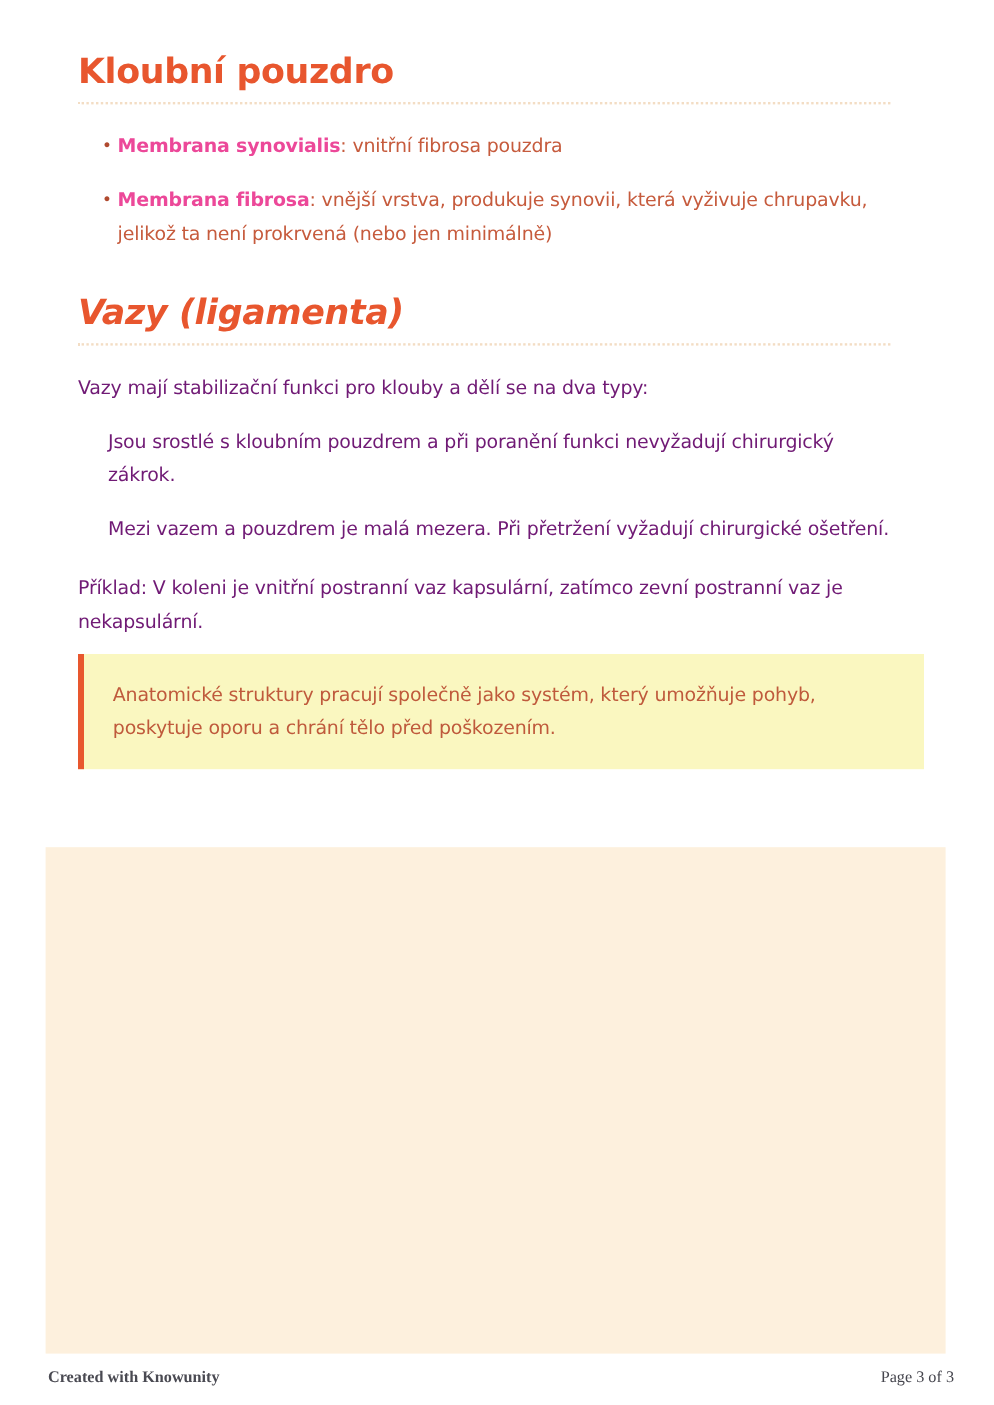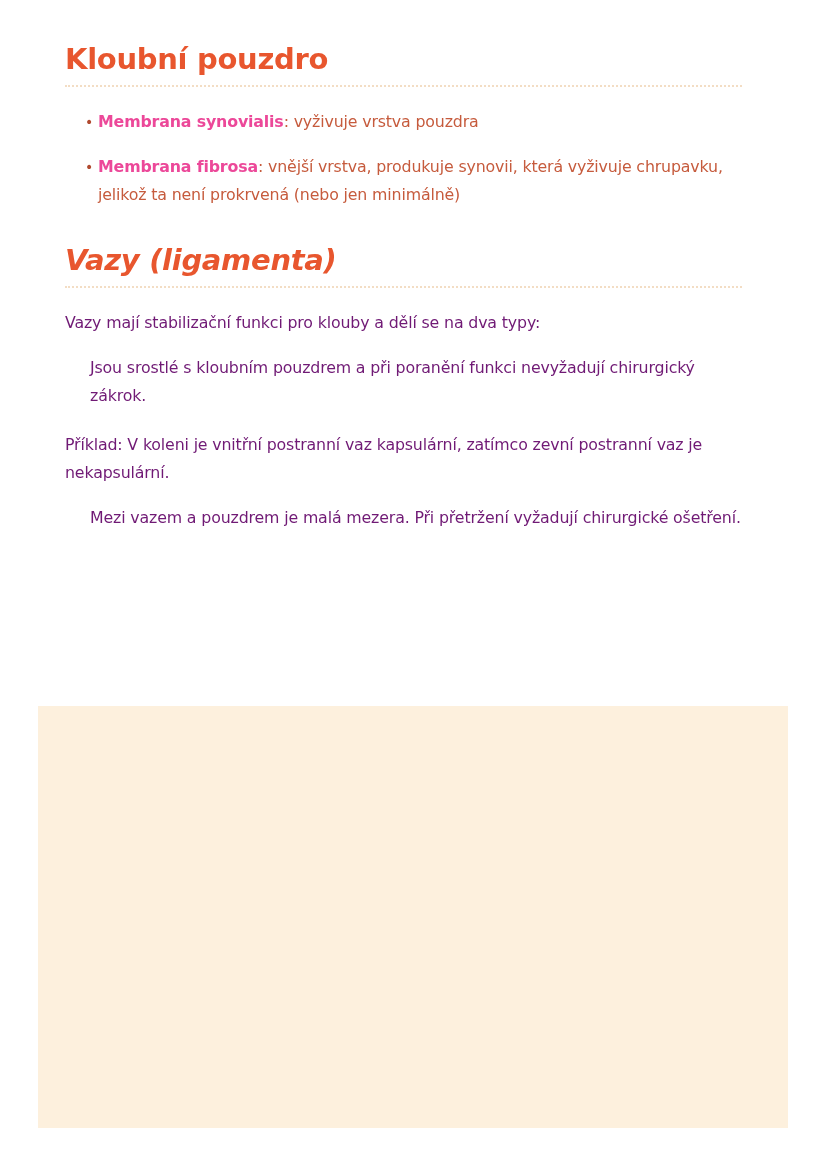--- a/index.html
+++ b/index.html
@@ -109,32 +109,39 @@
 </style>
 </head>
 <body>
 
 <div class="page">
   <div class="content">
 
     <h1 class="doc-h1">Kloubní pouzdro</h1>
 
     <ul class="doc-list">
-      <li><span class="term">Membrana synovialis</span><span>: vyživuje vrstva pouzdra</span></li>
+      <li><span class="term">Membrana synovialis</span><span>: vnitřní fibrosa pouzdra</span></li>
       <li><span class="term">Membrana fibrosa</span><span>: vnější vrstva, produkuje synovii, která vyživuje chrupavku, jelikož ta není prokrvená (nebo jen minimálně)</span></li>
     </ul>
 
     <h1 class="doc-h1 h1-second">Vazy (ligamenta)</h1>
 
     <p class="body-p">Vazy mají stabilizační funkci pro klouby a dělí se na dva typy:</p>
 
     <p class="body-p indent-p">Jsou srostlé s kloubním pouzdrem a při poranění funkci nevyžadují chirurgický zákrok.</p>
 
+    <p class="body-p indent-p">Mezi vazem a pouzdrem je malá mezera. Při přetržení vyžadují chirurgické ošetření.</p>
+
     <p class="body-p">Příklad: V koleni je vnitřní postranní vaz kapsulární, zatímco zevní postranní vaz je nekapsulární.</p>
 
-    <p class="body-p indent-p">Mezi vazem a pouzdrem je malá mezera. Při přetržení vyžadují chirurgické ošetření.</p>
-
+    <div class="callout">
+      <p>Anatomické struktury pracují společně jako systém, který umožňuje pohyb, poskytuje oporu a chrání tělo před poškozením.</p>
+    </div>
 
   </div>
 
   <div class="image-block"></div>
 
+  <div class="footer">
+    <span class="footer-left">Created with Knowunity</span>
+    <span class="footer-right">Page 3 of 3</span>
+  </div>
 </div>
 
 </body></html>

